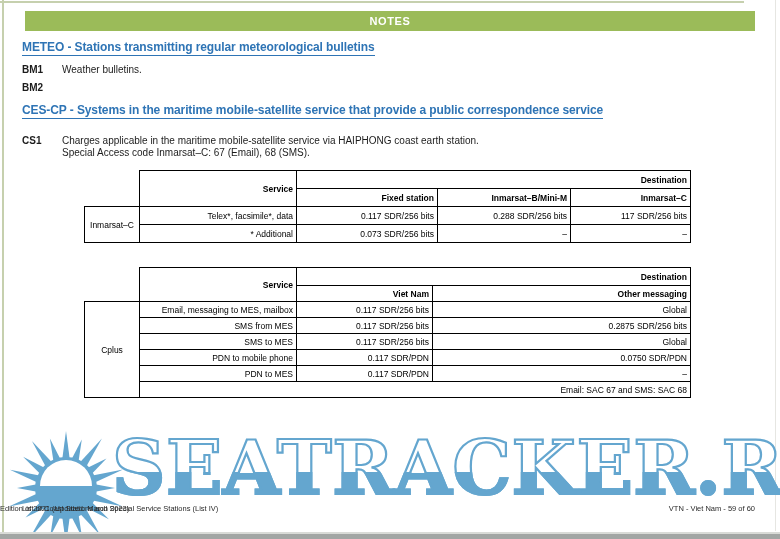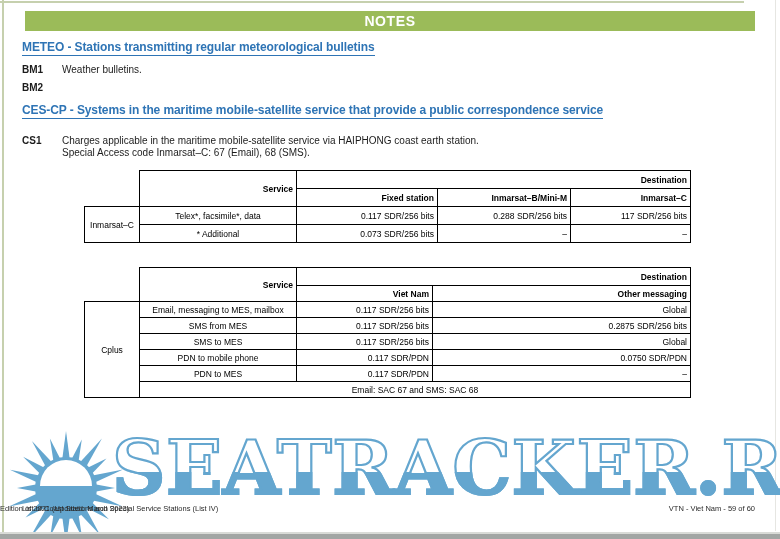--- a/index.html
+++ b/index.html
@@ -11,21 +11,21 @@
   
   .pb-top{position:absolute;left:0;top:1px;width:744px;height:2px;background:#c6d0ae;}
   .pb-left{position:absolute;left:2px;top:0;width:2px;height:534px;background:#c6d0ae;}
   .pb-right{position:absolute;left:775px;top:0;width:1px;height:531px;background:#e6e6e2;}
   .bottom-strip{position:absolute;left:0;top:534px;width:780px;height:5px;background:#a2a6a4;z-index:6;}
   .bottom-strip-light{position:absolute;left:0;top:532px;width:780px;height:2px;background:#d9dbd7;z-index:6;}
 
   
   .notes-bar{
     position:absolute;left:25px;top:11px;width:730px;height:20px;
-    background:var(--bar,#9bbb59);color:#ffffff;font-weight:bold;font-size:14px;
+    background:var(--bar,#9bbb59);color:#ffffff;font-weight:bold;font-size:11px;
     display:flex;align-items:center;justify-content:center;letter-spacing:.6px;z-index:1;
   }
 
   .heading{
     position:absolute;left:22px;color:var(--head,#2e74b5);font-weight:bold;
     font-size:12px;letter-spacing:-.1px;z-index:1;white-space:nowrap;
   }
   .heading .u{border-bottom:1.5px solid var(--head,#2e74b5);padding-bottom:1px;}
   .h1{top:40px;}
   .h2{top:103px;}
@@ -40,21 +40,21 @@
   table.chg{
     position:absolute;left:84px;border-collapse:collapse;table-layout:fixed;
     font-size:8.5px;color:#000;z-index:1;background:transparent;
   }
   .t1{top:170px;}
   .t2{top:267px;}
   table.chg td{border:1px solid #000;padding:0 3px;overflow:hidden;white-space:nowrap;vertical-align:middle;}
   table.chg td.nob{border:none;background:transparent;}
   table.chg td.hdr{font-weight:bold;text-align:right;}
   table.chg td.val{text-align:right;}
-  table.chg td.svc{text-align:center;}
+  table.chg td.svc{text-align:right;}
   table.chg td.grp{text-align:center;}
   .t1 tr{height:18px;}
   .t2 tr.hr1{height:18px;}
   .t2 tr{height:16px;}
 
   
   .footer{position:absolute;left:0;top:504px;width:780px;font-size:7.5px;color:#2a2a2a;z-index:5;}
   .footer .fl{position:absolute;left:22px;top:0;white-space:nowrap;}
   .footer .fc{position:absolute;left:0;width:780px;text-align:left;top:0;}
   .footer .fr{position:absolute;right:25px;top:0;white-space:nowrap;}

